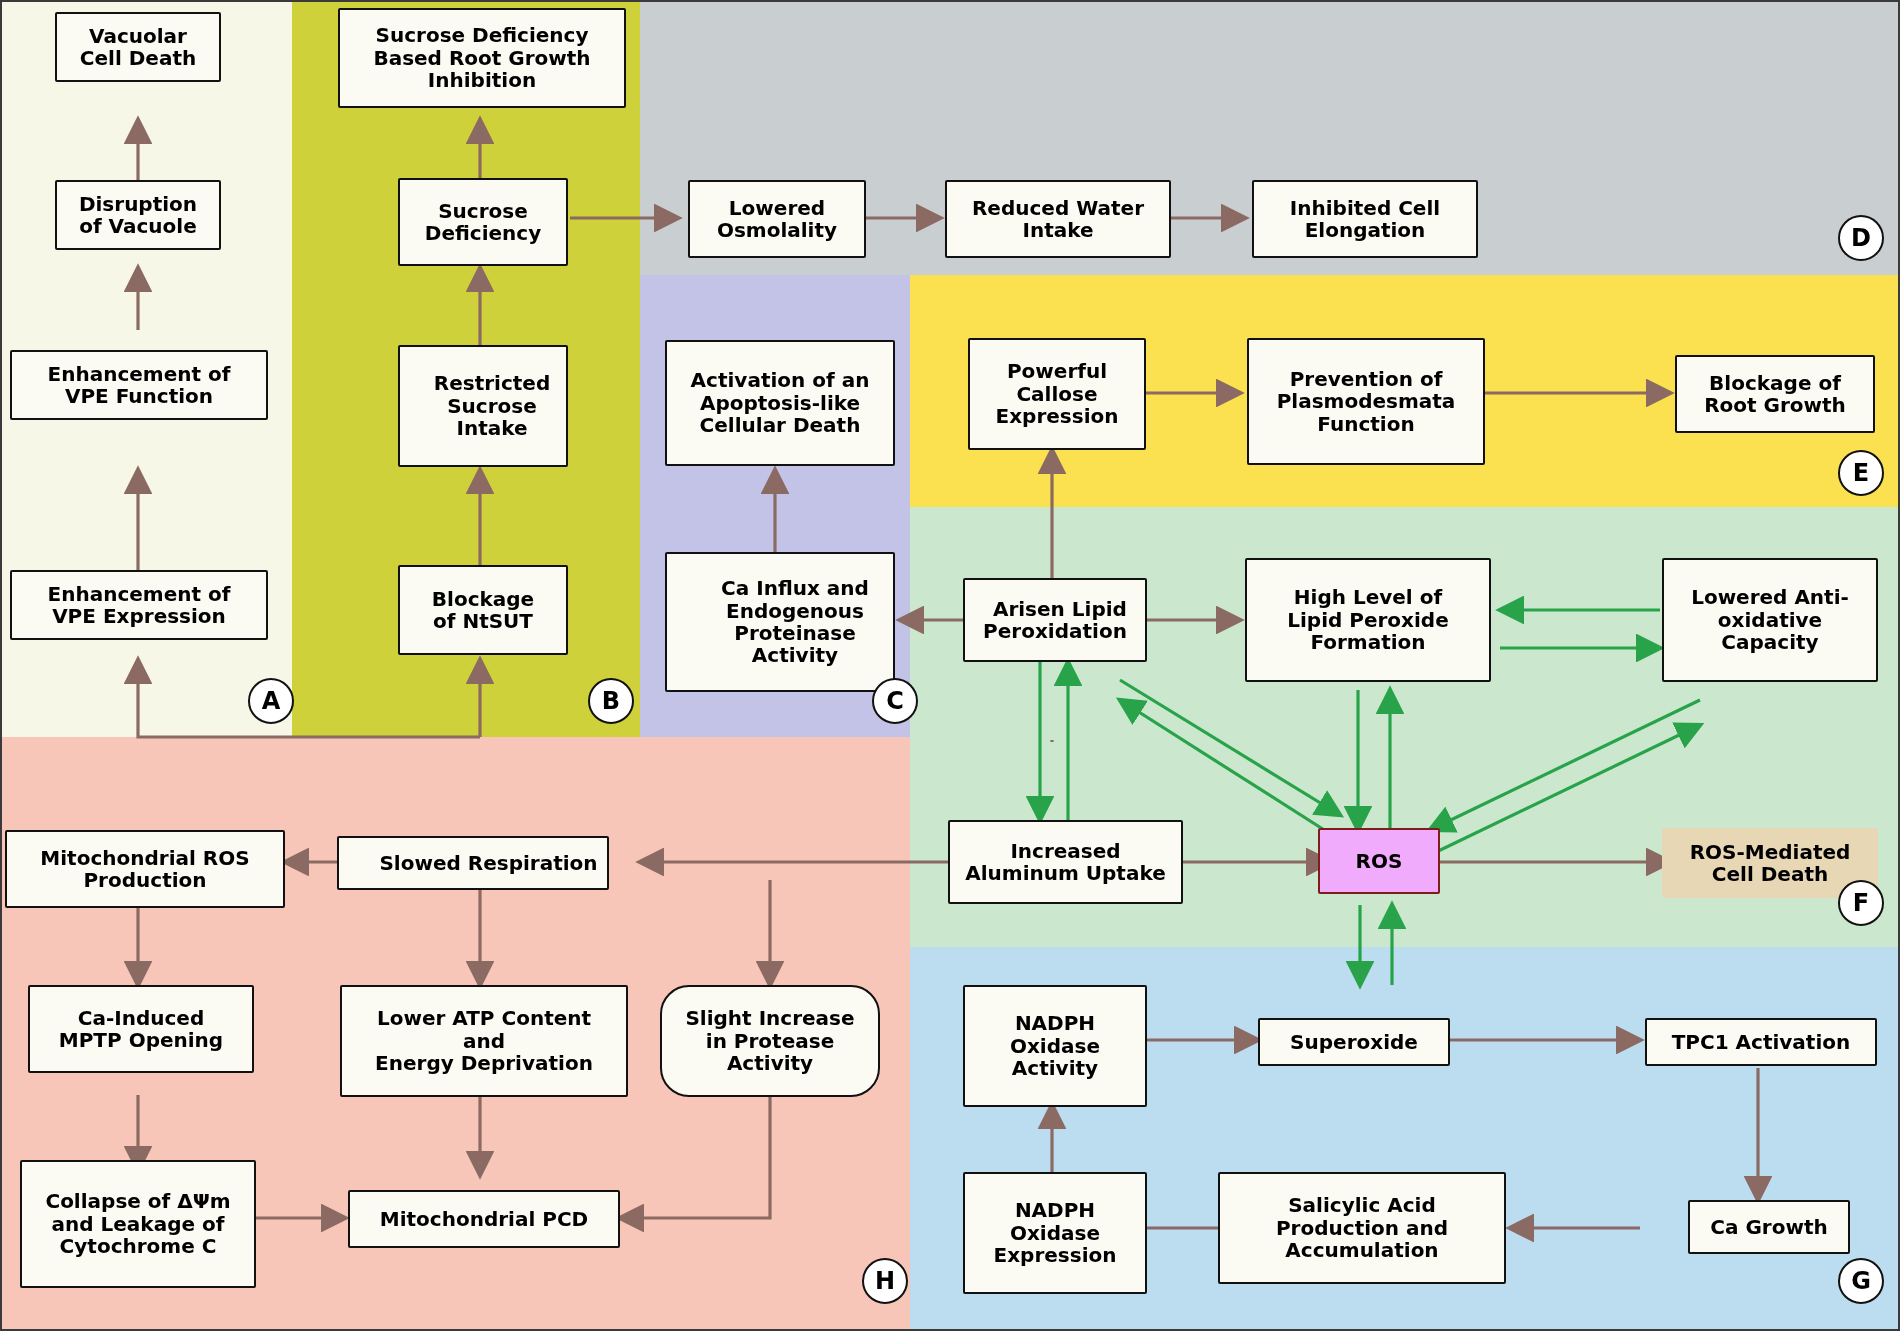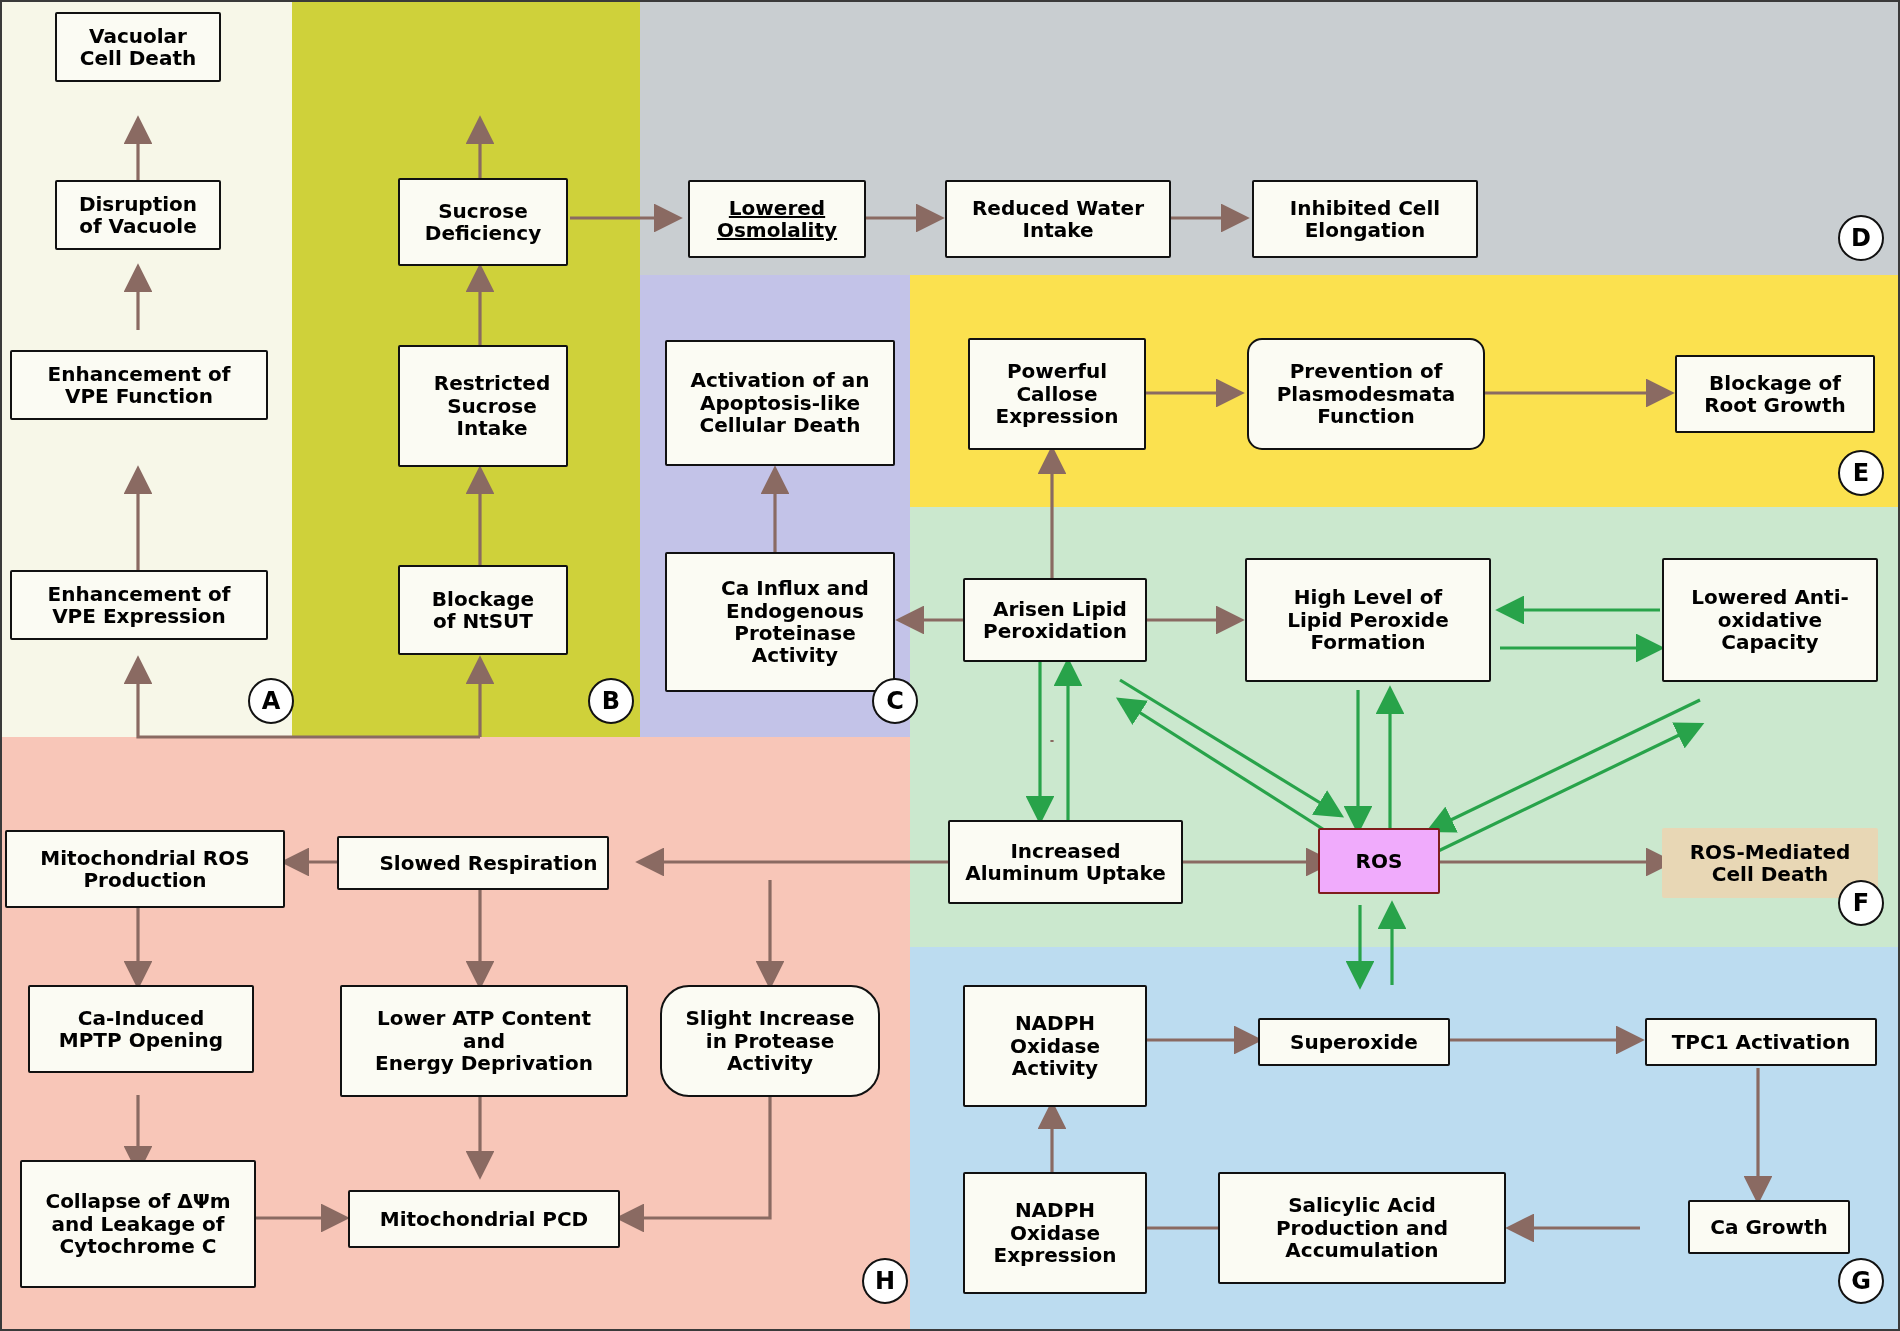--- a/index.html
+++ b/index.html
@@ -149,33 +149,34 @@
     <path class="ar" d="M255,1218 L345,1218" marker-end="url(#mh)"></path>
     <path class="ar" d="M770,880 L770,985" marker-end="url(#mh)"></path>
     <path class="ar" d="M770,1095 L770,1218 L620,1218" marker-end="url(#mh)"></path>
   </svg>
 
   <div class="node" style="left:55px;top:12px;width:166px;height:70px;">Vacuolar<br>Cell Death</div>
   <div class="node" style="left:55px;top:180px;width:166px;height:70px;">Disruption<br>of Vacuole</div>
   <div class="node" style="left:10px;top:350px;width:258px;height:70px;">Enhancement of<br>VPE Function</div>
   <div class="node" style="left:10px;top:570px;width:258px;height:70px;">Enhancement of<br>VPE Expression</div>
 
+  <div class="node" style="left:338px;top:8px;width:288px;height:100px;">Sucrose Deficiency<br>Based Root Growth<br>Inhibition</div>
   <div class="node" style="left:398px;top:178px;width:170px;height:88px;">Sucrose<br>Deficiency</div>
   <div class="node" style="left:398px;top:345px;width:170px;height:122px;padding-left:24px;">Restricted<br>Sucrose<br>Intake</div>
   <div class="node" style="left:398px;top:565px;width:170px;height:90px;">Blockage<br>of NtSUT</div>
 
   <div class="node" style="left:665px;top:340px;width:230px;height:126px;">Activation of an<br>Apoptosis-like<br>Cellular Death</div>
   <div class="node" style="left:665px;top:552px;width:230px;height:140px;padding-left:36px;">Ca Influx and<br>Endogenous<br>Proteinase<br>Activity</div>
 
-  <div class="node" style="left:688px;top:180px;width:178px;height:78px;text-decoration:underline;">Lowered<br>Osmolality</div>
+  <div class="node" style="left:688px;top:180px;width:178px;height:78px;">Lowered<br>Osmolality</div>
   <div class="node" style="left:945px;top:180px;width:226px;height:78px;">Reduced Water<br>Intake</div>
   <div class="node" style="left:1252px;top:180px;width:226px;height:78px;">Inhibited Cell<br>Elongation</div>
 
   <div class="node" style="left:968px;top:338px;width:178px;height:112px;">Powerful<br>Callose<br>Expression</div>
-  <div class="node" style="left:1247px;top:338px;width:238px;height:112px;border-radius:15px;">Prevention of<br>Plasmodesmata<br>Function</div>
+  <div class="node" style="left:1247px;top:338px;width:238px;height:127px;">Prevention of<br>Plasmodesmata<br>Function</div>
   <div class="node" style="left:1675px;top:355px;width:200px;height:78px;">Blockage of<br>Root Growth</div>
 
   <div class="node" style="left:963px;top:578px;width:184px;height:84px;text-align:right;">Arisen Lipid<br>Peroxidation</div>
   <div class="node" style="left:1245px;top:558px;width:246px;height:124px;">High Level of<br>Lipid Peroxide<br>Formation</div>
   <div class="node" style="left:1662px;top:558px;width:216px;height:124px;">Lowered Anti-<br>oxidative<br>Capacity</div>
   <div class="node" style="left:948px;top:820px;width:235px;height:84px;">Increased<br>Aluminum Uptake</div>
   <div class="node ros" style="left:1318px;top:828px;width:122px;height:66px;">ROS</div>
   <div class="node rosdeath" style="left:1662px;top:828px;width:216px;height:70px;">ROS-Mediated<br>Cell Death</div>
 
   <div class="node" style="left:963px;top:985px;width:184px;height:122px;">NADPH<br>Oxidase<br>Activity</div>

